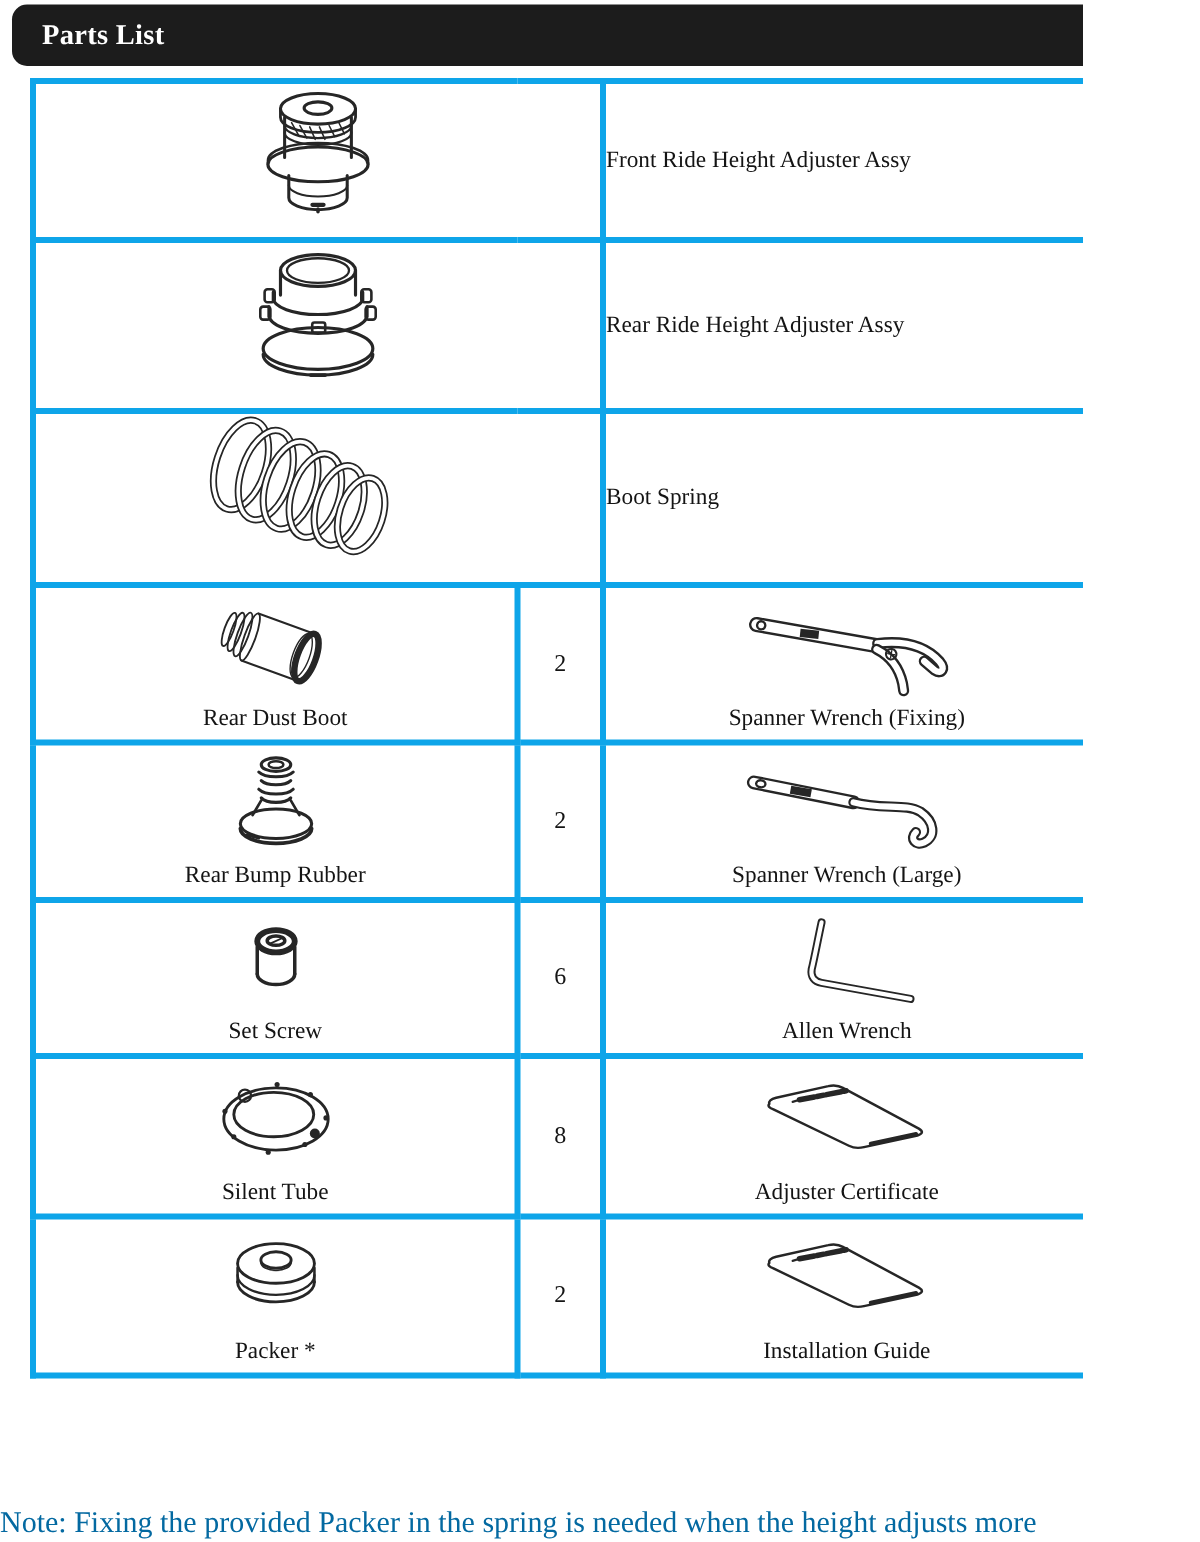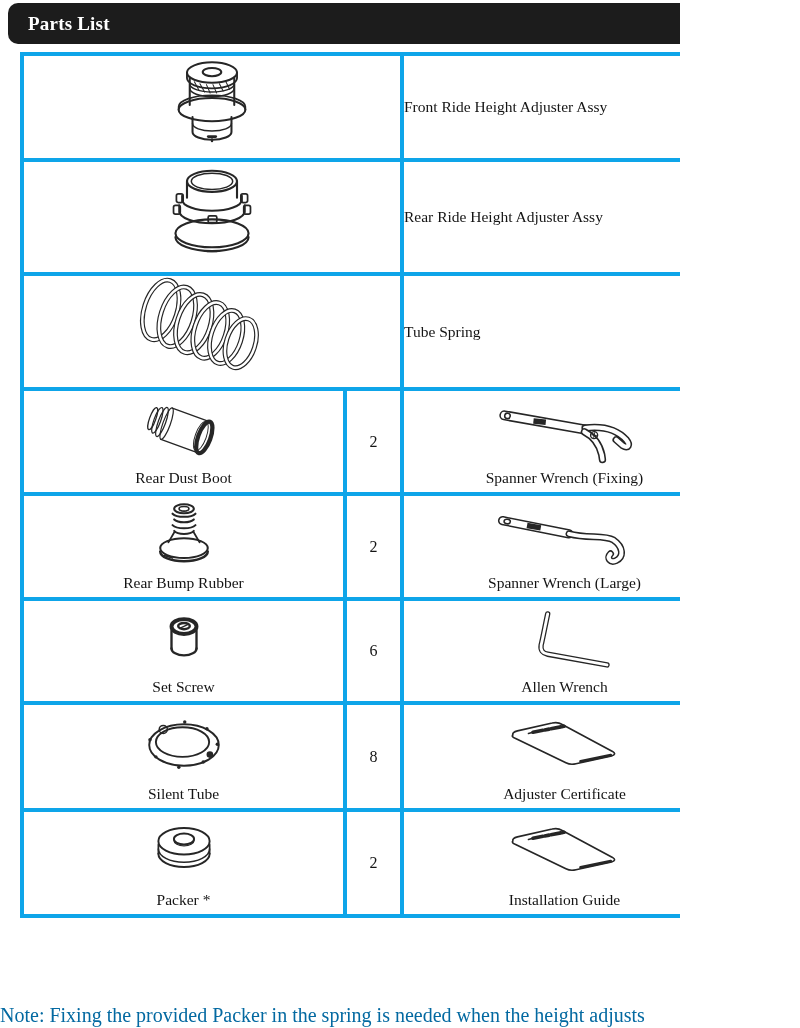--- a/index.html
+++ b/index.html
@@ -1,17 +1,17 @@
 <!DOCTYPE html>
 <html><head>
 <meta charset="utf-8">
 <style>
   html,body{margin:0;padding:0;background:#fff;}
   .page{position:relative;width:680px;height:1028px;background:#ffffff;overflow:hidden;
-        font-family:"Liberation Serif","DejaVu Serif",serif;color:#141414;}
+        font-family:"Liberation Serif","DejaVu Serif",serif;color:#141414;padding-left:42px;}
   .hdr{position:absolute;top:3px;left:8px;width:785px;height:41px;background:#1c1c1c;
        border-radius:10px;display:flex;align-items:center;}
   .hdr-title{color:#ffffff;font-weight:bold;font-size:19px;padding-left:20px;letter-spacing:.2px;}
   table.parts{position:absolute;top:52px;left:20px;width:765px;border-collapse:collapse;
               table-layout:fixed;border:2px solid #454545;}
   table.parts td{border:4px solid #0ea5e9;padding:0;vertical-align:middle;}
   tr.r1{height:106px}tr.r2{height:114px}tr.r3{height:109px}tr.r4{height:112px}
   tr.r5{height:101px}tr.r6{height:101px}tr.r7{height:100px}tr.r8{height:103px}tr.r9{height:102px}
   td.img-cell{text-align:center;}
   td.desc-cell{font-size:15.5px;padding-left:25px;}
@@ -102,21 +102,21 @@
                 <ellipse class="tw" stroke-width="3.6" cx="92" cy="78" rx="24" ry="44"></ellipse>
             <ellipse class="tb" stroke-width="7" cx="118" cy="80" rx="23" ry="42"></ellipse>
                 <ellipse class="tw" stroke-width="3.6" cx="118" cy="80" rx="23" ry="42"></ellipse>
             <ellipse class="tb" stroke-width="7" cx="143" cy="82" rx="22" ry="40"></ellipse>
                 <ellipse class="tw" stroke-width="3.6" cx="143" cy="82" rx="22" ry="40"></ellipse>
             <ellipse class="tb" stroke-width="7" cx="166" cy="84" rx="21" ry="37"></ellipse>
                 <ellipse class="tw" stroke-width="3.6" cx="166" cy="84" rx="21" ry="37"></ellipse>
           </g>
         </svg>
       </td>
-      <td class="desc-cell">Tube Spring</td>
+      <td class="desc-cell">Boot Spring</td>
       <td class="qty-cell">2</td>
     </tr>
 
     <tr class="r5">
       <td class="part-cell">
         <div class="cellflex">
           <div class="fig">
             <svg width="118" height="74" viewBox="0 0 140 120">
               <g transform="rotate(20 70 60)">
                 <ellipse class="ln" stroke-width="2" cx="16" cy="60" rx="5" ry="19"></ellipse>

